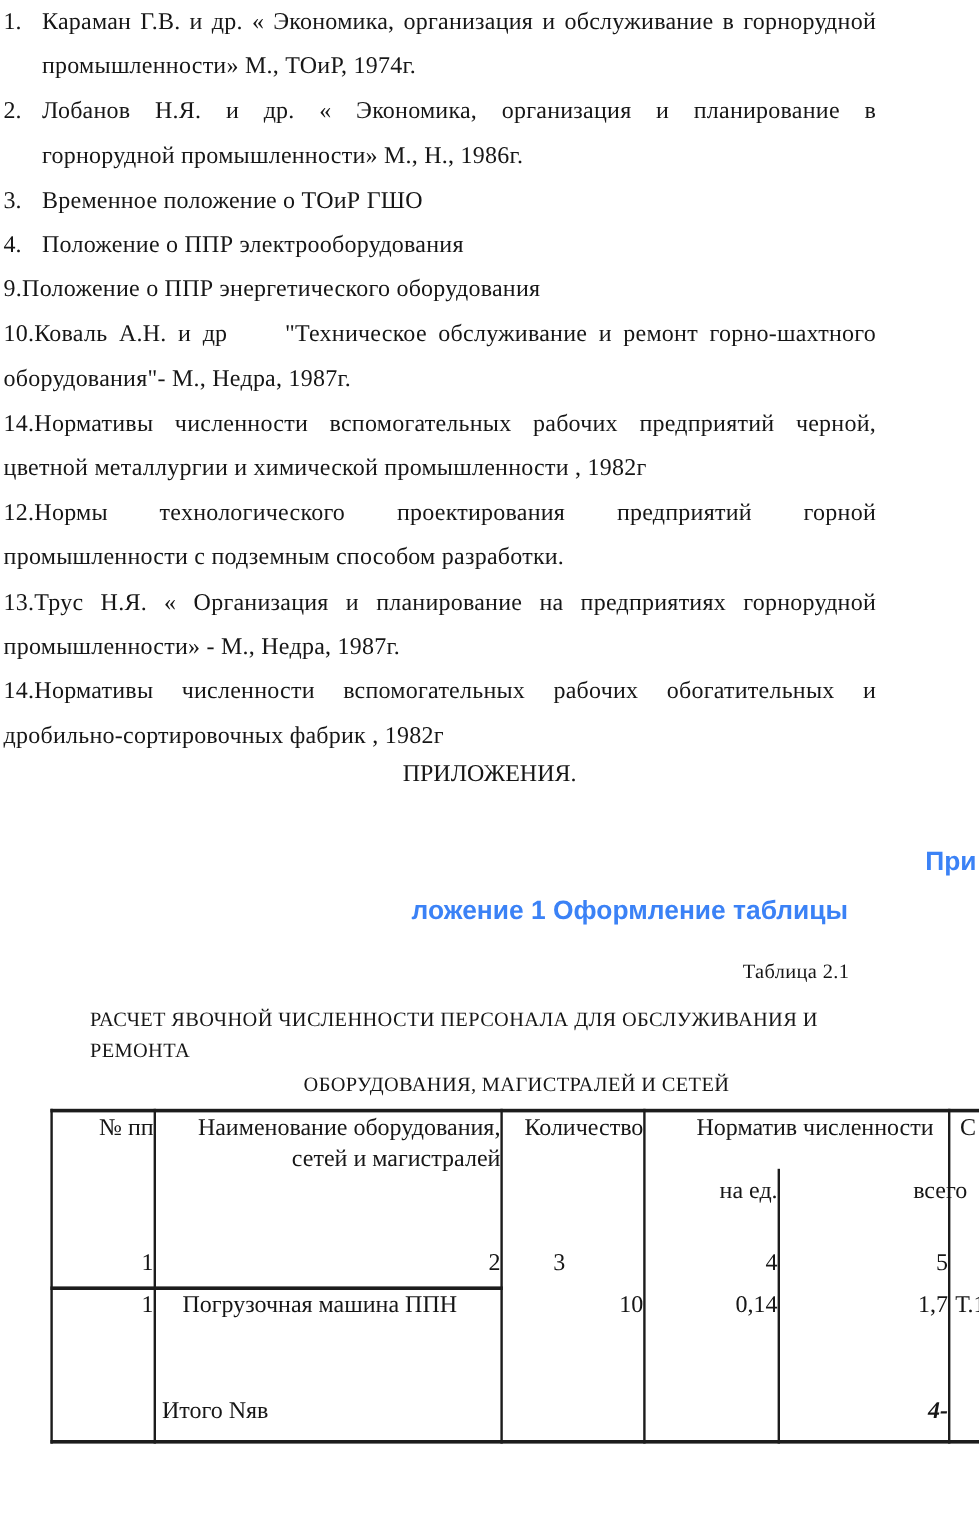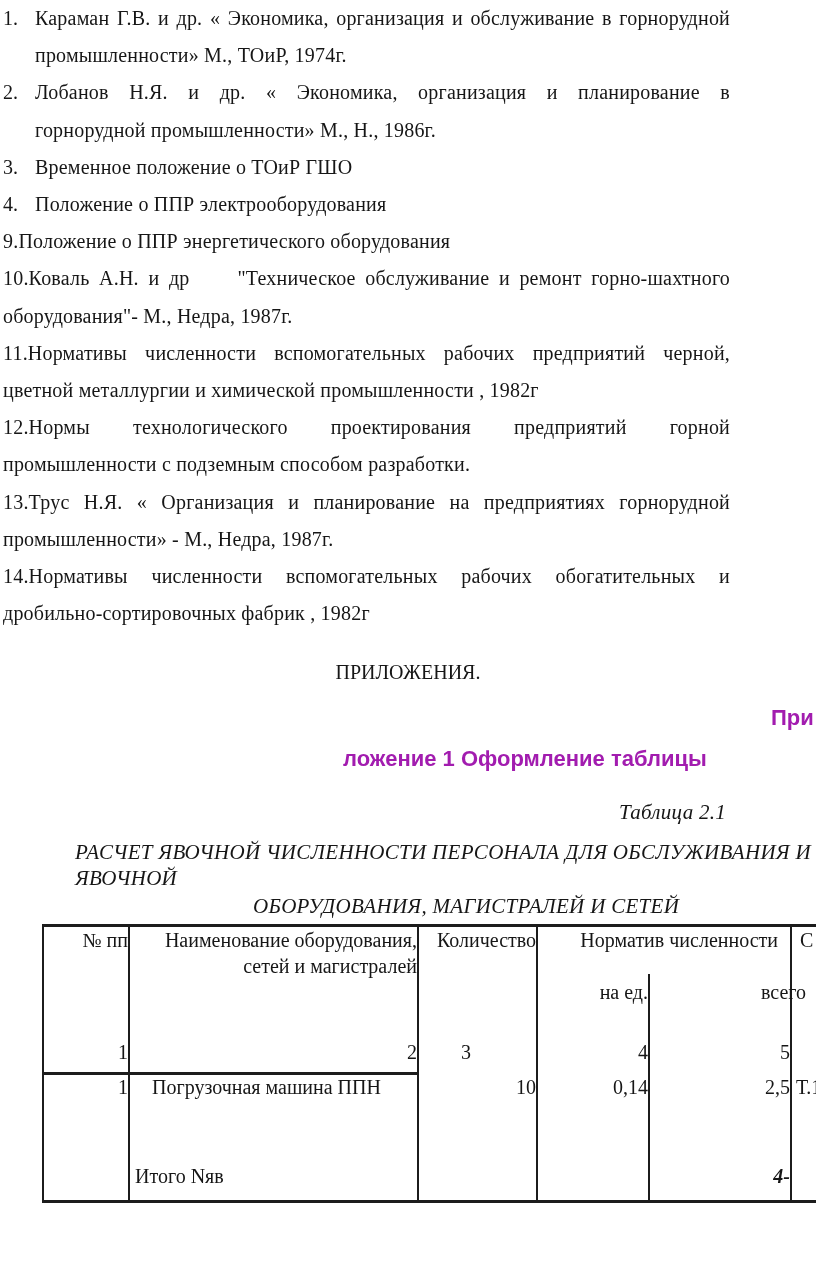--- a/index.html
+++ b/index.html
@@ -6,25 +6,25 @@
   html, body { margin: 0; padding: 0; background: #ffffff; }
   .page {
     position: relative; width: 816px; height: 1280px;
     background: #ffffff; overflow: hidden;
     font-family: "Liberation Serif", serif; color: #161616;
   }
   
   .bl { position: absolute; font-size: 20px; line-height: 27px; white-space: nowrap; letter-spacing: 0.2px; }
   .just { white-space: normal; text-align: justify; text-align-last: justify; height: 28px; overflow: hidden; }
   .lnum { position: absolute; left: 3px; font-size: 20px; line-height: 27px; }
-  .centerline { position: absolute; left: 0; width: 816px; text-align: center; font-size: 20px; margin-top: 27px; }
+  .centerline { position: absolute; left: 0; width: 816px; text-align: center; font-size: 20px; }
   
-  .sans-b { position: absolute; font-family: "Liberation Sans", sans-serif; font-weight: 700; font-size: 22px; white-space: nowrap; color: #a21caf; }
+  .sans-b { position: absolute; font-family: "Liberation Sans", sans-serif; font-weight: 700; font-size: 22px; white-space: nowrap; color: #3b82f6; }
   
-  .it-serif { position: absolute; font-style: italic; font-size: 21px; white-space: nowrap; letter-spacing: 0.3px; }
+  .it-serif { position: absolute; font-size: 17px; white-space: nowrap; letter-spacing: 0.3px; }
   
   .vline, .hline { position: absolute; background: #1c1c1c; }
   .vline { width: 2px; }
   .hline { height: 3px; }
   .tcell { position: absolute; font-size: 20px; white-space: nowrap; }
   .tc { text-align: right; }
   .bold-it { font-weight: 700; font-style: italic; }
 </style>
 </head>
 <body>
@@ -43,40 +43,40 @@
   <div class="bl" style="left:35px; top:154px">Временное положение о ТОиР ГШО</div>
 
   <div class="lnum" style="top:191px">4.</div>
   <div class="bl" style="left:35px; top:191px">Положение о ППР электрооборудования</div>
 
   <div class="bl" style="left:3px; top:228px">9.Положение о ППР энергетического оборудования</div>
 
   <div class="bl just" style="left:3px; top:265px; width:727px">10.Коваль А.Н. и др&nbsp;&nbsp;&nbsp;&nbsp; "Техническое обслуживание и ремонт горно-шахтного</div>
   <div class="bl" style="left:3px; top:303px">оборудования"- М., Недра, 1987г.</div>
 
-  <div class="bl just" style="left:3px; top:340px; width:727px">11.Нормативы численности вспомогательных рабочих предприятий черной,</div>
+  <div class="bl just" style="left:3px; top:340px; width:727px">14.Нормативы численности вспомогательных рабочих предприятий черной,</div>
   <div class="bl" style="left:3px; top:377px">цветной металлургии и химической промышленности , 1982г</div>
 
   <div class="bl just" style="left:3px; top:414px; width:727px">12.Нормы технологического проектирования предприятий горной</div>
   <div class="bl" style="left:3px; top:451px">промышленности с подземным способом разработки.</div>
 
   <div class="bl just" style="left:3px; top:489px; width:727px">13.Трус Н.Я. « Организация и планирование на предприятиях горнорудной</div>
   <div class="bl" style="left:3px; top:526px">промышленности» - М., Недра, 1987г.</div>
 
   <div class="bl just" style="left:3px; top:563px; width:727px">14.Нормативы численности вспомогательных рабочих обогатительных и</div>
   <div class="bl" style="left:3px; top:600px">дробильно-сортировочных фабрик , 1982г</div>
 
   <div class="centerline" style="top:634px">ПРИЛОЖЕНИЯ.</div>
 
   <div class="sans-b" style="left:771px; top:705px">При</div>
   <div class="sans-b" style="left:343px; top:746px">ложение 1 Оформление таблицы</div>
 
   <div class="it-serif" style="left:619px; top:800px">Таблица 2.1</div>
   <div class="it-serif" style="left:75px;  top:840px">РАСЧЕТ ЯВОЧНОЙ ЧИСЛЕННОСТИ ПЕРСОНАЛА ДЛЯ ОБСЛУЖИВАНИЯ И</div>
-  <div class="it-serif" style="left:75px;  top:866px">ЯВОЧНОЙ</div>
+  <div class="it-serif" style="left:75px;  top:866px">РЕМОНТА</div>
   <div class="it-serif" style="left:253px; top:894px">ОБОРУДОВАНИЯ, МАГИСТРАЛЕЙ И СЕТЕЙ</div>
 
   <div class="hline" style="left:42px; top:924px;  width:774px"></div>
   <div class="hline" style="left:42px; top:1072px; width:377px"></div>
   <div class="hline" style="left:42px; top:1200px; width:774px"></div>
   <div class="vline" style="left:42px;  top:924px; height:279px"></div>
   <div class="vline" style="left:128px; top:924px; height:279px"></div>
   <div class="vline" style="left:417px; top:924px; height:279px"></div>
   <div class="vline" style="left:536px; top:924px; height:279px"></div>
   <div class="vline" style="left:648px; top:974px; height:229px"></div>
@@ -94,19 +94,19 @@
   <div class="tcell tc" style="left:44px;  top:1041px; width:84px">1</div>
   <div class="tcell tc" style="left:130px; top:1041px; width:287px">2</div>
   <div class="tcell tc" style="left:419px; top:1041px; width:52px">3</div>
   <div class="tcell tc" style="left:538px; top:1041px; width:110px">4</div>
   <div class="tcell tc" style="left:650px; top:1041px; width:140px">5</div>
 
   <div class="tcell tc" style="left:44px;  top:1076px; width:84px">1</div>
   <div class="tcell" style="left:152px; top:1076px">Погрузочная машина ППН</div>
   <div class="tcell tc" style="left:419px; top:1076px; width:117px">10</div>
   <div class="tcell tc" style="left:538px; top:1076px; width:110px">0,14</div>
-  <div class="tcell tc" style="left:650px; top:1076px; width:140px">2,5</div>
+  <div class="tcell tc" style="left:650px; top:1076px; width:140px">1,7</div>
   <div class="tcell" style="left:796px; top:1076px">Т.1</div>
 
   <div class="tcell" style="left:135px; top:1165px">Итого Nяв</div>
   <div class="tcell tc bold-it" style="left:650px; top:1165px; width:140px">4-</div>
 
 </div>
 
 </body></html>

